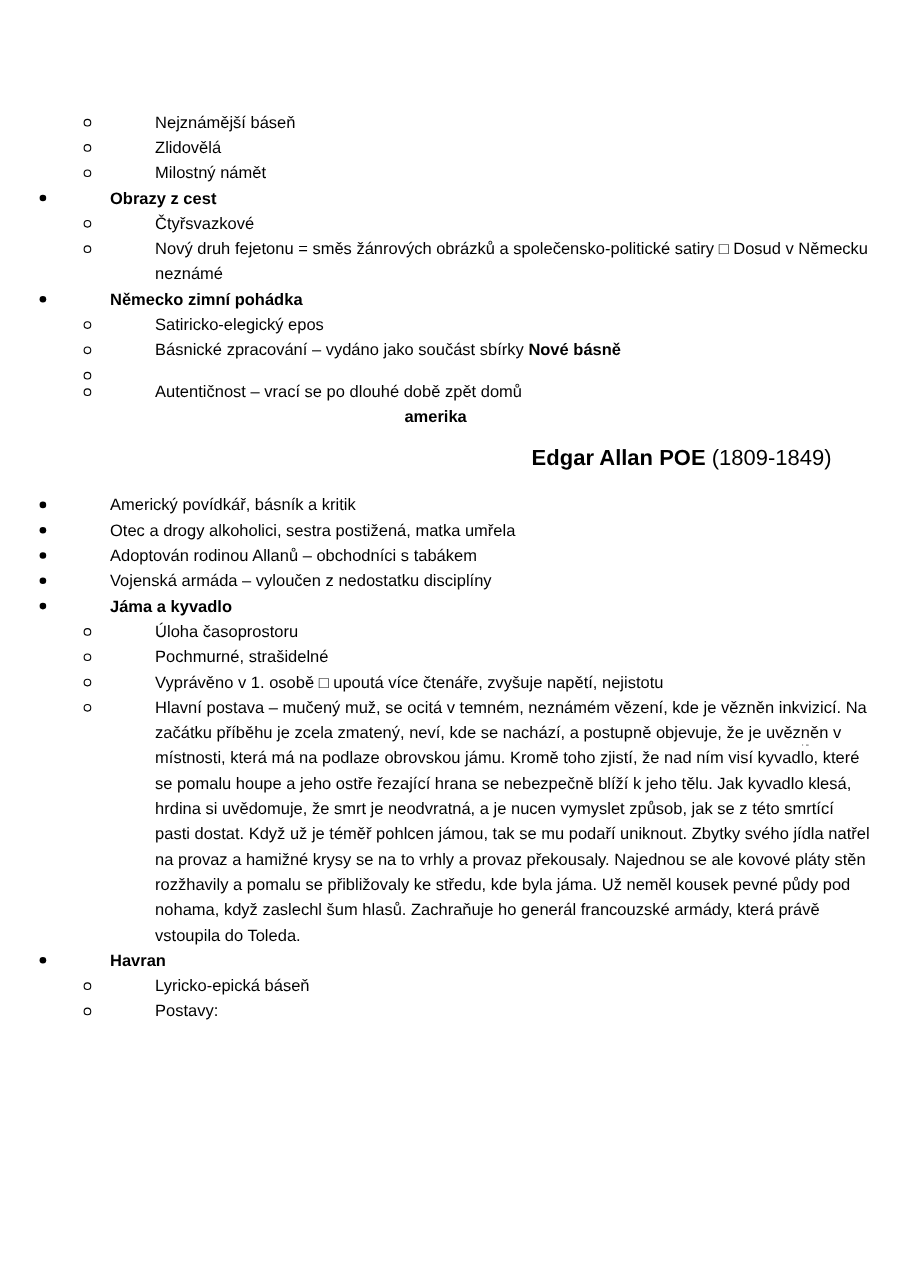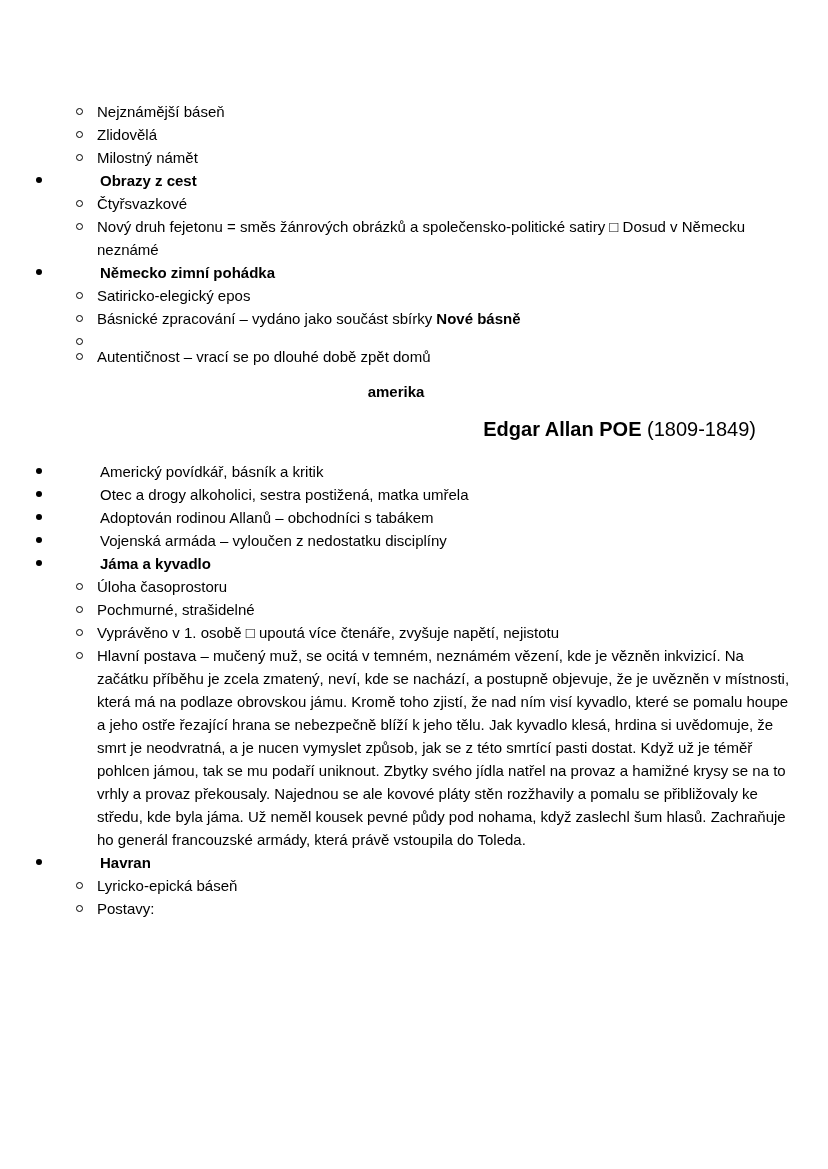--- a/index.html
+++ b/index.html
@@ -5,27 +5,27 @@
   * { margin:0; padding:0; box-sizing:border-box; }
   html, body { width:828px; height:1169px; background:#ffffff; }
   body {
     font-family:"Liberation Sans","DejaVu Sans",sans-serif;
     font-size:15px; line-height:23px; color:#000;
     position:relative; overflow:hidden;
   }
   .page { width:828px; height:1169px; padding:100px 36px 40px 0; background:#fff; }
   .ul1, .ul2 { display:flex; align-items:flex-start; }
   .ul1 { padding-left:36px;gap:48px; }
-  .ul2 { padding-left:76px; }
+  .ul2 { padding-left:76px;gap:44px; }
   .marker { flex:0 0 auto; width:6px; height:6px; border-radius:50%; margin-top:8px; }
   .disc   { background:#000; margin-right:10px; }
   .circle { border:1px solid #000; width:7px; height:7px; margin-right:14px; background:transparent; }
   .txt { flex:1 1 auto; min-width:0; }
   .bold { font-weight:bold; }
-  .center { text-align:center; font-weight:bold; margin-top:12px; }
+  .center { text-align:center; font-weight:bold; margin-top:0; }
   .h1 { font-size:20px; line-height:26px; margin:13px 36px 18px 70px;text-align:right; }
   .artifact { position:absolute; left:728px; top:666px; font-size:10px; color:#555; letter-spacing:1px; }
 </style>
 </head>
 <body>
 
 <div class="page">
   <div>
       <div class="block ul2">
         <span class="marker circle"></span>

